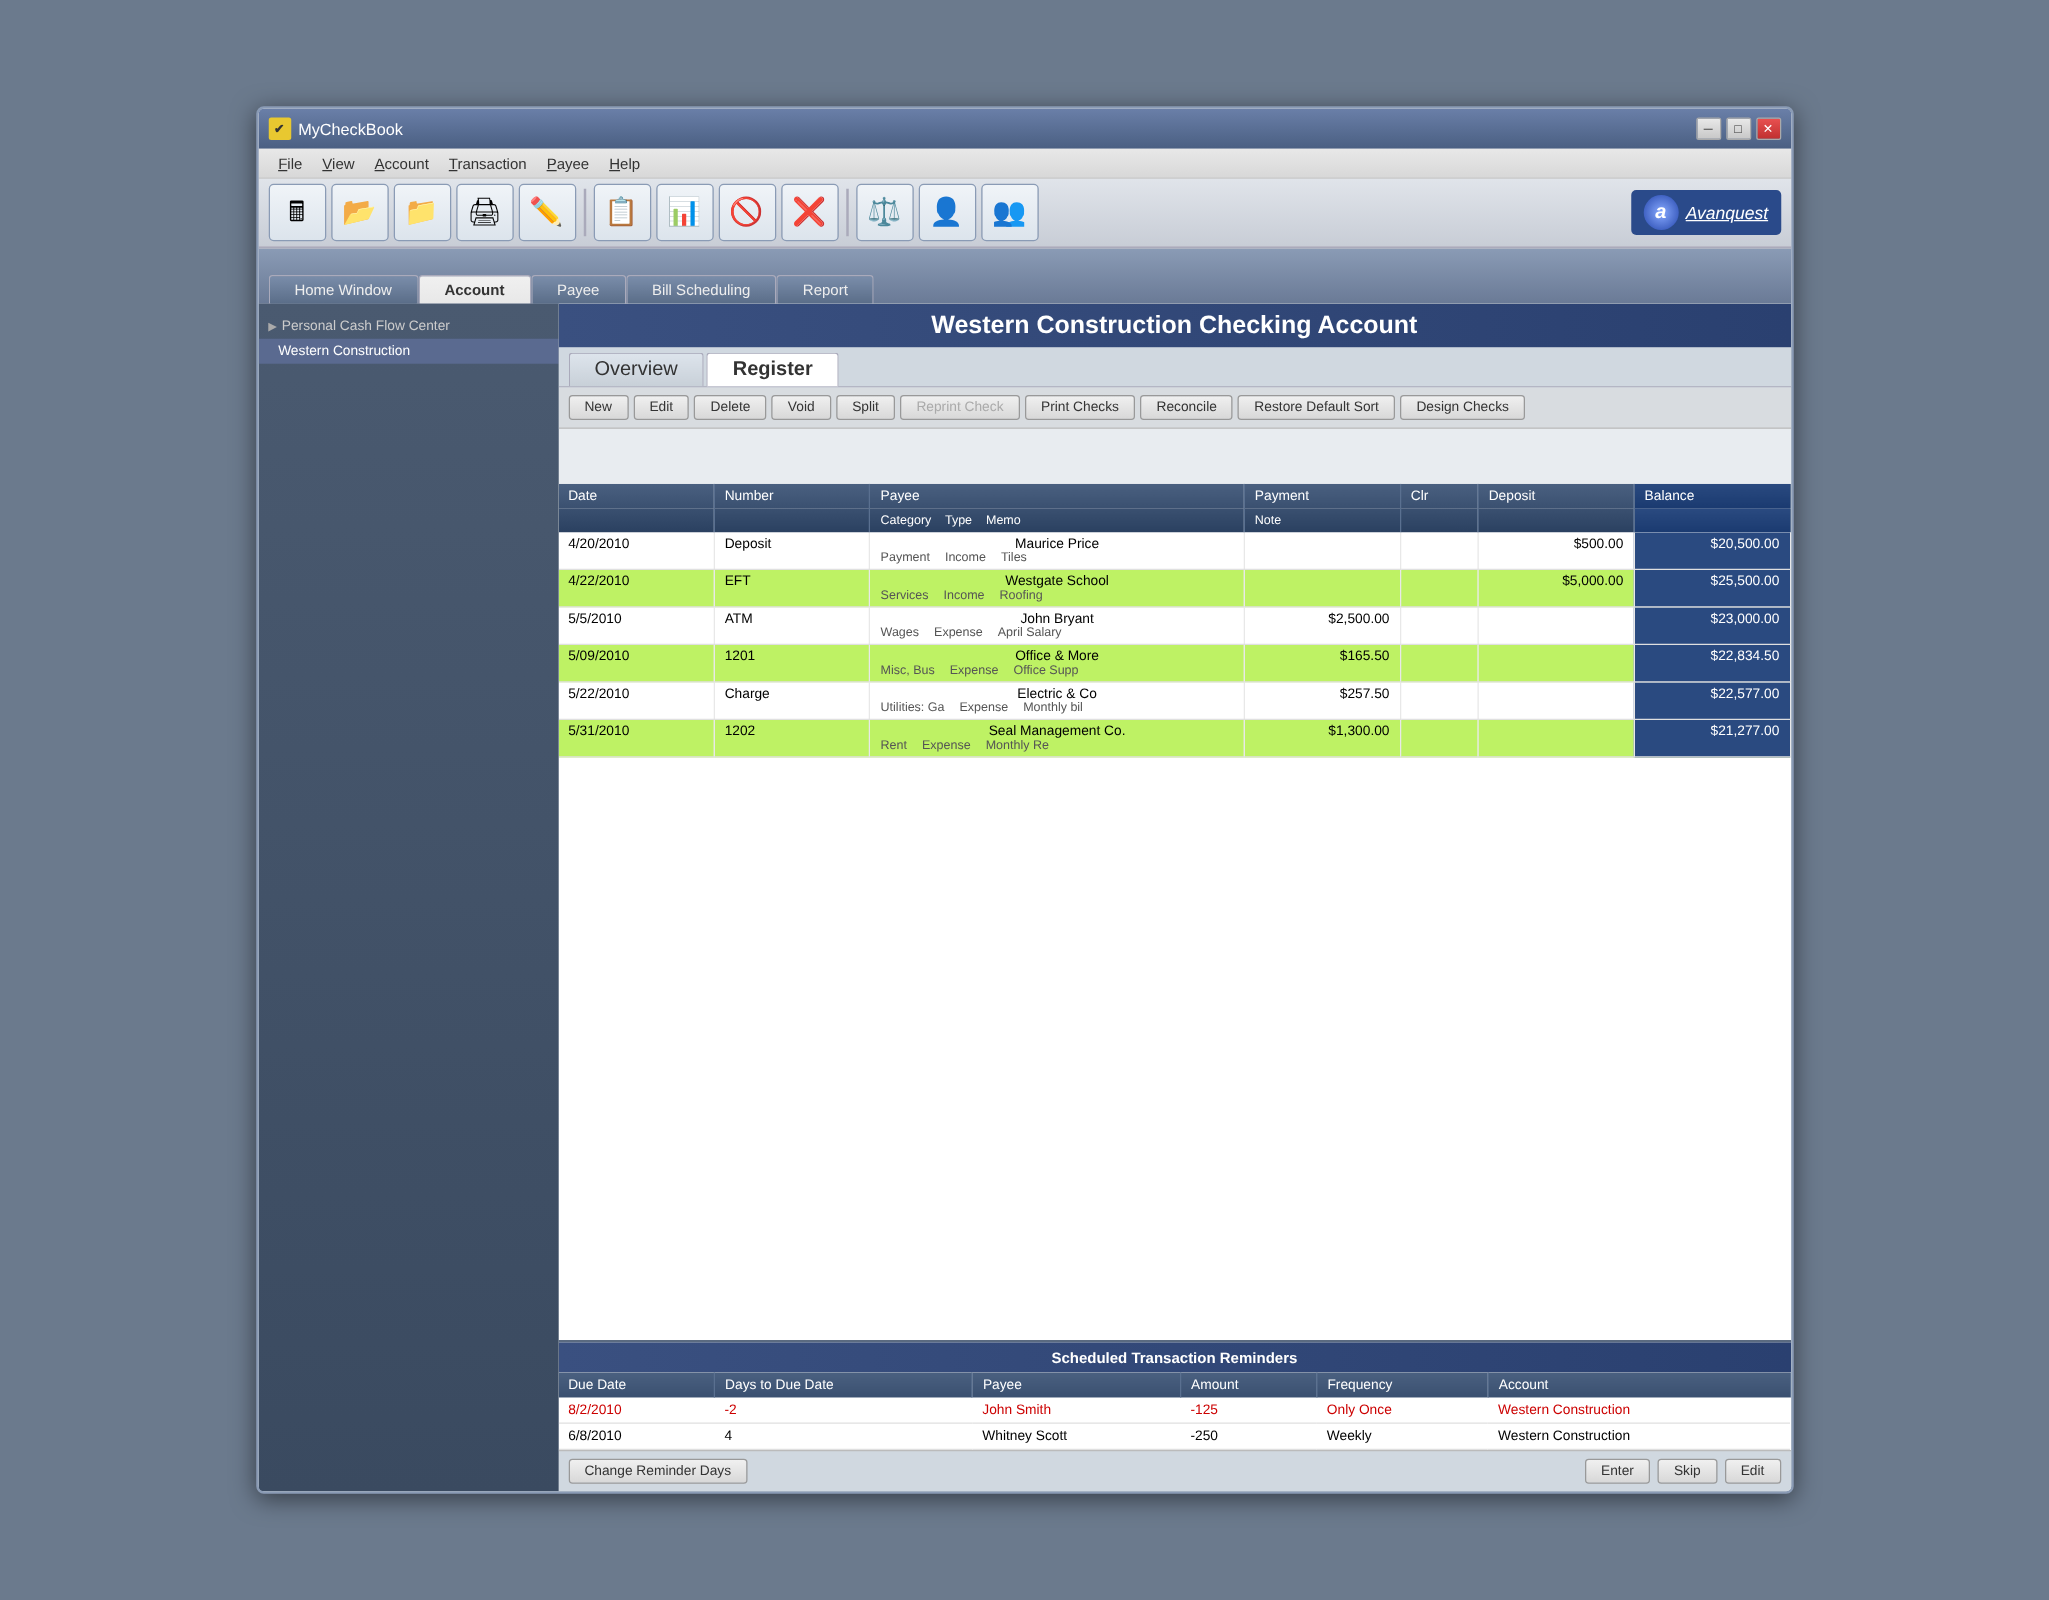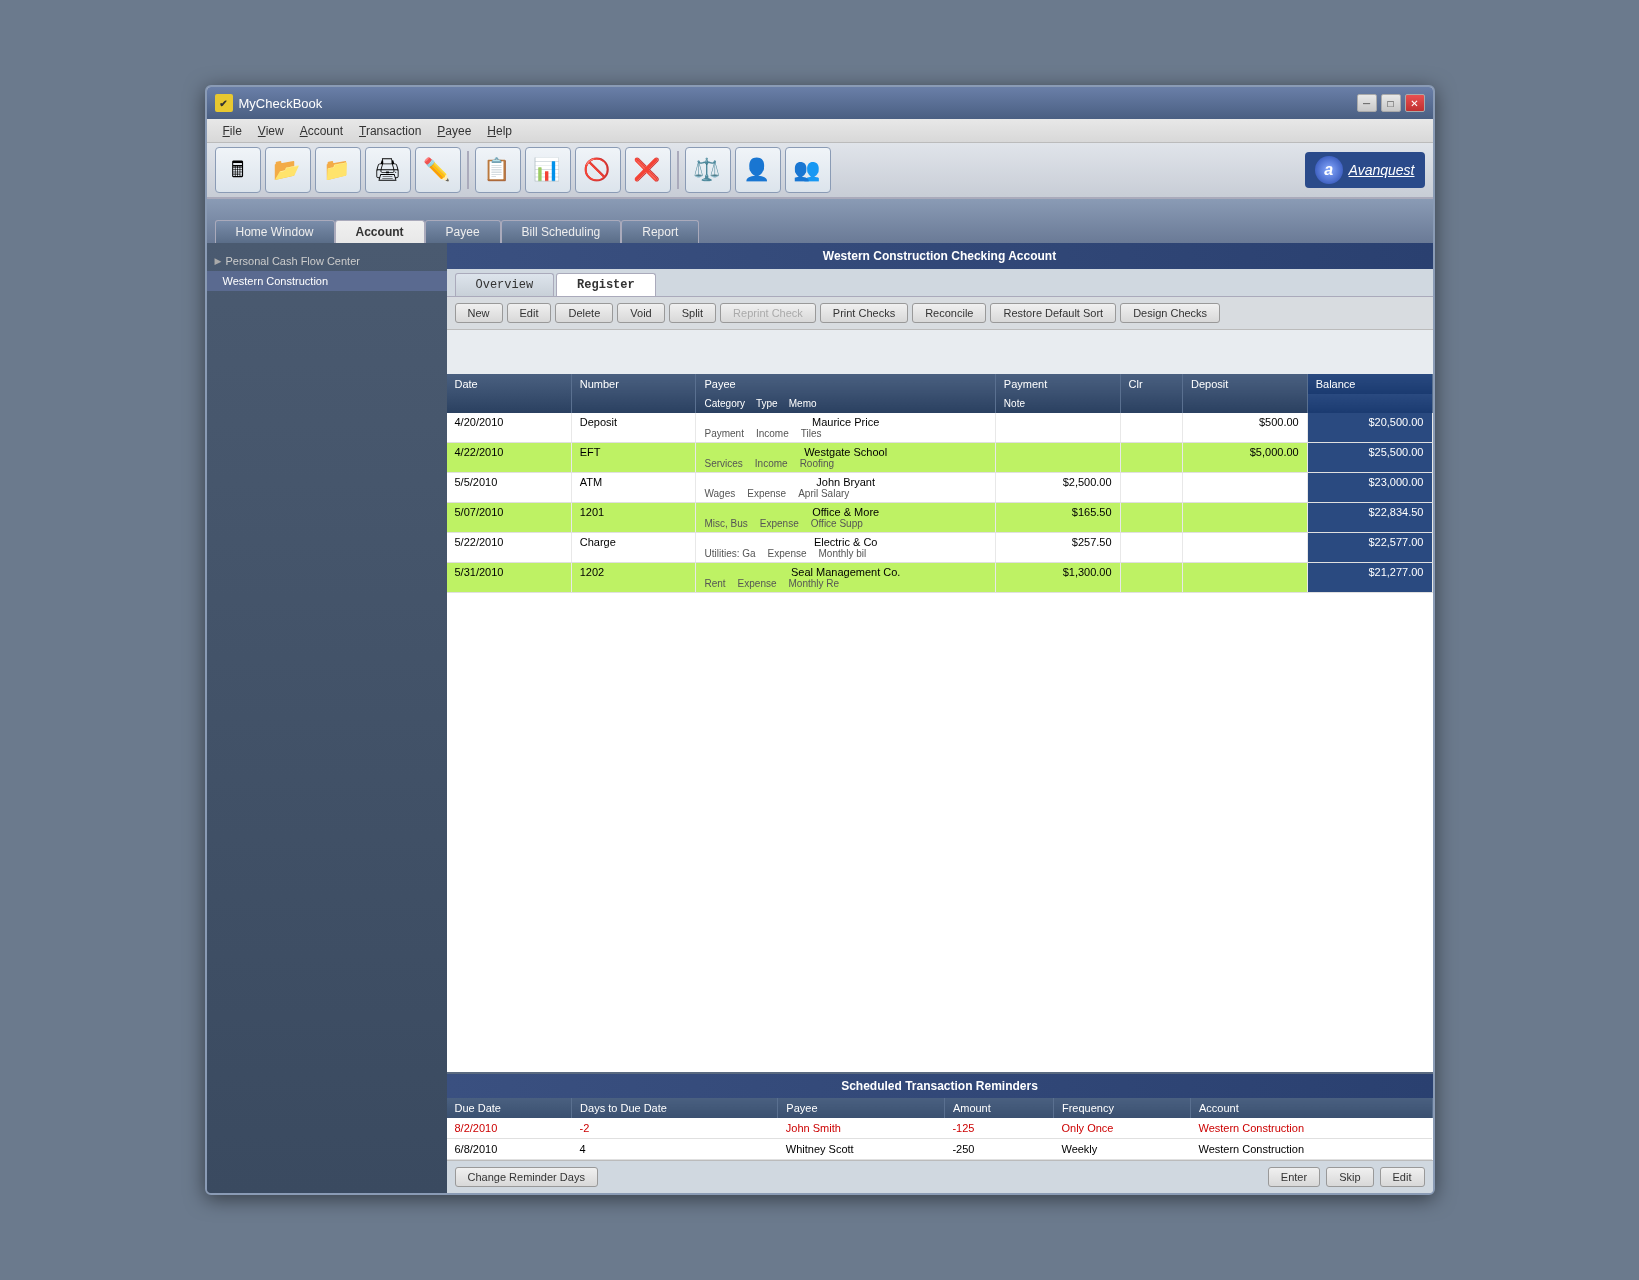--- a/index.html
+++ b/index.html
@@ -42,25 +42,25 @@
     .sidebar { width: 240px; background: linear-gradient(to bottom, #4a5a70, #3a4a60); flex-shrink: 0; padding: 8px 0; }
     .sidebar-section { margin-bottom: 4px; }
     .sidebar-section-header { display: flex; align-items: center; gap: 4px; padding: 4px 8px; color: #ccc; font-size: 11px; cursor: pointer; }
     .sidebar-arrow { color: #aaa; font-size: 9px; }
     .sidebar-item { padding: 4px 16px; color: #ddd; font-size: 11px; cursor: pointer; }
     .sidebar-item:hover, .sidebar-item.active { background: #5a6a90; color: white; }
     
     
     .register-area { flex: 1; background: #e8ecf0; display: flex; flex-direction: column; overflow: hidden; }
     
-    .register-title { background: linear-gradient(to right, #3a5080, #2a4070); color: white; text-align: center; padding: 6px; font-size: 12px; font-weight: bold; }
+    .register-title { background: linear-gradient(to right, #3a5080, #2a4070); color: white; text-align: center; padding: 6px; font-size: 20px; font-weight: bold; }
     
     
     .sub-tabs { background: #d0d8e0; display: flex; padding: 4px 8px 0; gap: 2px; border-bottom: 1px solid #aab; }
-    .sub-tab { padding: 4px 20px; font-size: 12px; color: #333; cursor: pointer; border: 1px solid #aab; border-bottom: none; border-radius: 3px 3px 0 0; background: linear-gradient(to bottom, #dde4ec, #c8d0d8); font-family: Liberation Mono, monospace; }
+    .sub-tab { padding: 4px 20px; font-size: 16px; color: #333; cursor: pointer; border: 1px solid #aab; border-bottom: none; border-radius: 3px 3px 0 0; background: linear-gradient(to bottom, #dde4ec, #c8d0d8); }
     .sub-tab.active { background: white; font-weight: bold; }
     
     
     .action-buttons { background: #d8dce0; padding: 6px 8px; display: flex; gap: 4px; border-bottom: 1px solid #bbb; }
     .action-btn { padding: 3px 12px; font-size: 11px; background: linear-gradient(to bottom, #f0f0f0, #d8d8d8); border: 1px solid #999; border-radius: 3px; cursor: pointer; color: #333; }
     .action-btn.disabled { color: #aaa; }
     
     
     .register-table-wrap { flex: 1; overflow-y: auto; background: white; margin-top: 44px; }
     table.register-table { width: 100%; border-collapse: collapse; font-size: 11px; }
@@ -275,21 +275,21 @@
                     <span>April Salary</span>
                   </div>
               </td>
               <td style="text-align:right">$2,500.00</td>
               <td></td>
               <td style="text-align:right"></td>
               <td class="balance-col" style="text-align:right">$23,000.00</td>
             </tr>
 
             <tr class="tr-alt">
-              <td>5/07/2010</td>
+              <td>5/09/2010</td>
               <td>1201</td>
               <td>
                 <div style="text-align:center">Office &amp; More</div>
                 <div class="row-meta">
                     <span>Misc, Bus</span>
                     <span>Expense</span>
                     <span>Office Supp</span>
                   </div>
               </td>
               <td style="text-align:right">$165.50</td>

